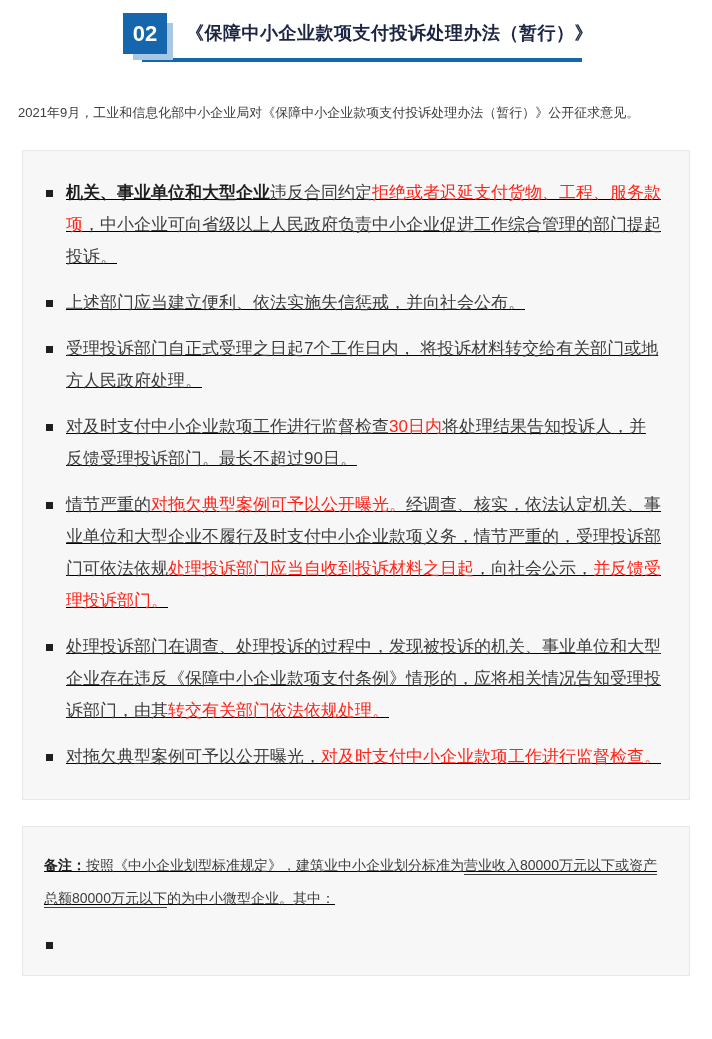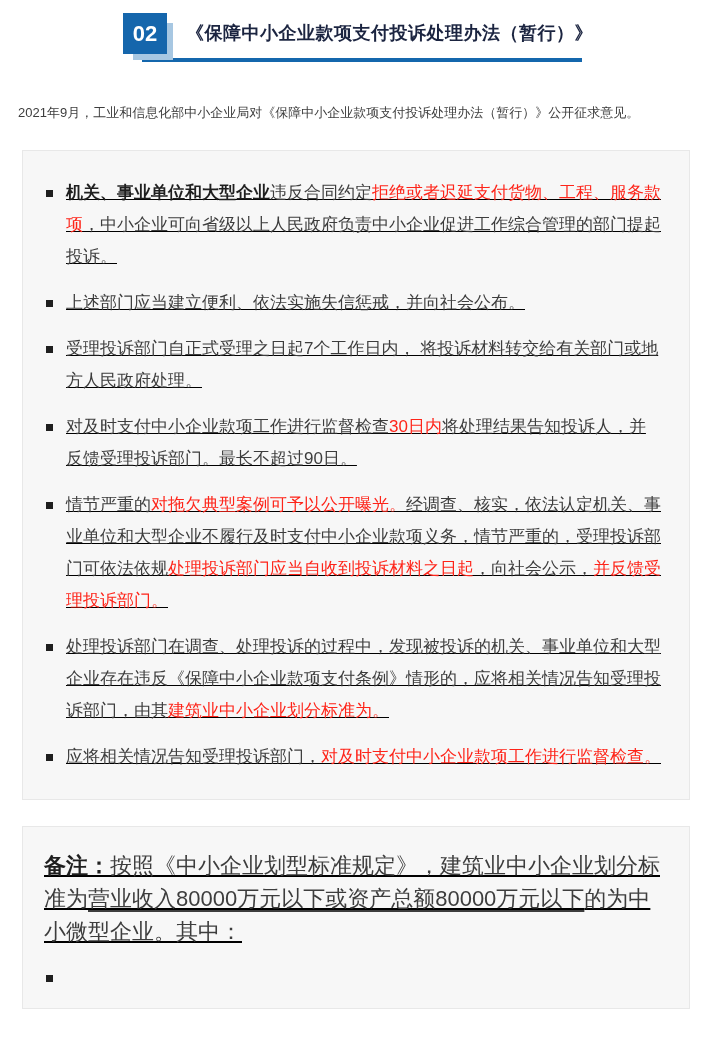--- a/index.html
+++ b/index.html
@@ -29,21 +29,21 @@
     border:1px solid var(--box-border);
     padding:26px 28px 12px 20px;
     text-decoration:underline;
   }
   .note-box{margin-top:26px;padding-top:22px;}
 
   .bullet-item{display:flex;margin:0 0 14px 0;}
   .bullet-marker{flex:none;width:7px;height:7px;background:var(--bold-text);margin:13px 13px 0 3px;}
   .bullet-text{font-size:17px;line-height:32px;color:var(--body-text);}
 
-  .note-intro{font-size:22px;line-height:33px;color:var(--body-text);margin:0 0 14px 1px;}
+  .note-intro{font-size:14px;line-height:33px;color:var(--body-text);margin:0 0 14px 1px;}
 
   .seg-bold{font-weight:bold;color:var(--bold-text);}
   .seg-red{color:var(--red);}
   .seg-underline{text-decoration:underline;text-underline-offset:4px;}
 </style>
 </head>
 <body>
 
 <div class="page">
 
@@ -71,25 +71,25 @@
       <div class="bullet-item">
         <span class="bullet-marker"></span>
         <span class="bullet-text"><span>对及时支付中小企业款项工作进行监督检查</span><span class="seg-red">30日内</span><span>将处理结果告知投诉人，并反馈受理投诉部门。最长不超过90日。</span></span>
       </div>
       <div class="bullet-item">
         <span class="bullet-marker"></span>
         <span class="bullet-text"><span>情节严重的</span><span class="seg-red">对拖欠典型案例可予以公开曝光。</span><span>经调查、核实，依法认定机关、事业单位和大型企业不履行及时支付中小企业款项义务，情节严重的，受理投诉部门可依法依规</span><span class="seg-red">处理投诉部门应当自收到投诉材料之日起</span><span>，向社会公示，</span><span class="seg-red">并反馈受理投诉部门。</span></span>
       </div>
       <div class="bullet-item">
         <span class="bullet-marker"></span>
-        <span class="bullet-text"><span>处理投诉部门在调查、处理投诉的过程中，发现被投诉的机关、事业单位和大型企业存在违反《保障中小企业款项支付条例》情形的，应将相关情况告知受理投诉部门，由其</span><span class="seg-red">建筑业中小企业划分标准为。</span></span>
+        <span class="bullet-text"><span>处理投诉部门在调查、处理投诉的过程中，发现被投诉的机关、事业单位和大型企业存在违反《保障中小企业款项支付条例》情形的，应将相关情况告知受理投诉部门，由其</span><span class="seg-red">转交有关部门依法依规处理。</span></span>
       </div>
       <div class="bullet-item">
         <span class="bullet-marker"></span>
-        <span class="bullet-text"><span>应将相关情况告知受理投诉部门，</span><span class="seg-red">对及时支付中小企业款项工作进行监督检查。</span></span>
+        <span class="bullet-text"><span>对拖欠典型案例可予以公开曝光，</span><span class="seg-red">对及时支付中小企业款项工作进行监督检查。</span></span>
       </div>
     </div>
 
   <div class="content-box note-box">
     <div class="note-intro" id="note-intro"><span class="seg-bold">备注：</span><span>按照《中小企业划型标准规定》，建筑业中小企业划分标准为</span><span class="seg-underline">营业收入80000万元以下或资产总额80000万元以下</span><span>的为中小微型企业。其中：</span></div>
     <div id="note-bullets">
         <div class="bullet-item">
           <span class="bullet-marker"></span>
         </div>
       </div>

